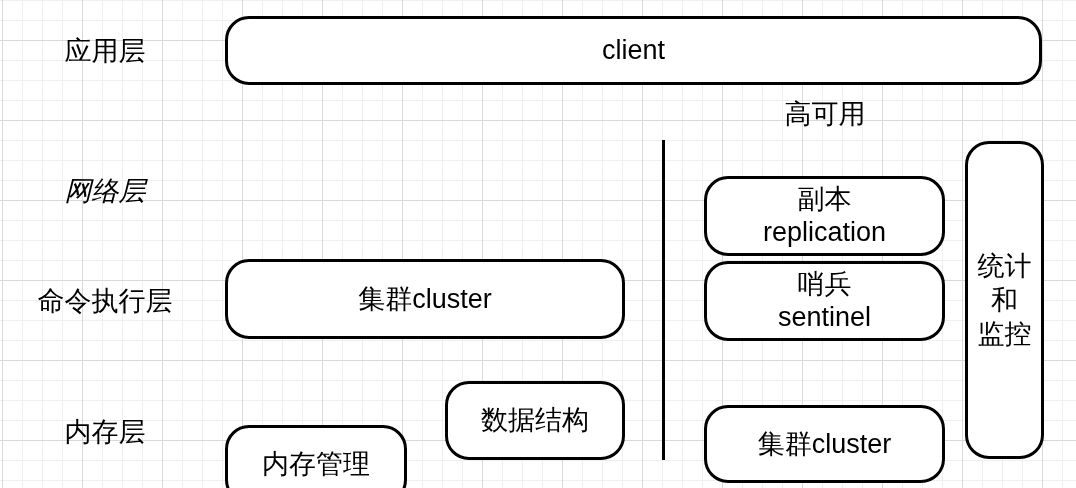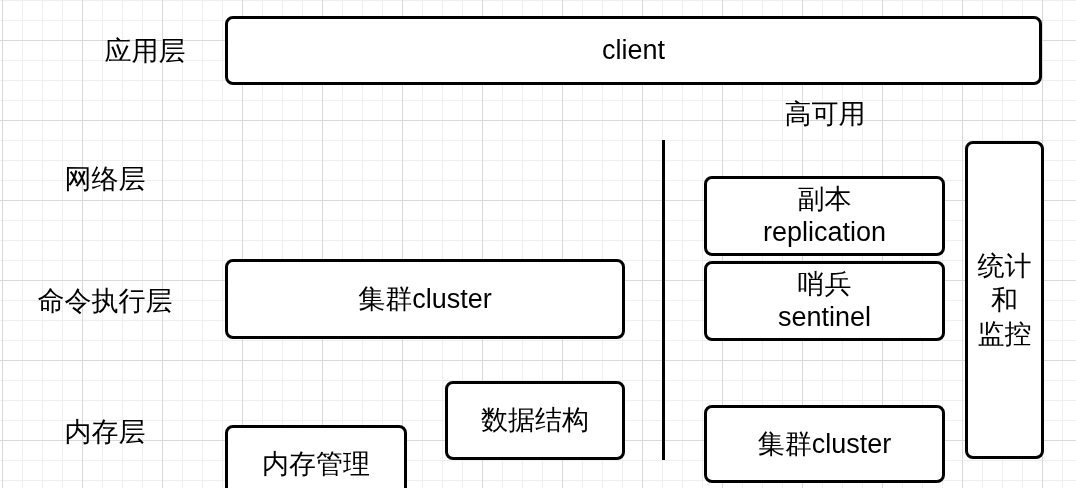--- a/index.html
+++ b/index.html
@@ -21,21 +21,21 @@
       linear-gradient(to right, #efefef 1px, transparent 1px),
       linear-gradient(to bottom, #efefef 1px, transparent 1px);
     background-size: 80px 80px, 80px 80px, 20px 20px, 20px 20px;
     background-position: 2px 0, 0 40px, 2px 0, 0 0;
   }
   .node {
     position: absolute;
     box-sizing: border-box;
     background: #ffffff;
     border: 3px solid #000000;
-    border-radius: 8px;
+    border-radius: 24px;
     display: flex;
     flex-direction: column;
     align-items: center;
     justify-content: center;
     text-align: center;
     font-size: 27px;
     line-height: 33px;
   }
   .row-label {
     position: absolute;
@@ -51,22 +51,22 @@
     text-align: center;
     font-size: 27px;
     line-height: 34px;
     white-space: nowrap;
   }
   .vline {
     position: absolute;
     background: #000000;
   }
   
-  #label-application { top: 36px; padding-left: 40px; }
-  #label-network     { top: 164px; }
+  #label-application { top: 36px; }
+  #label-network     { top: 176px; font-style: italic; }
   #label-command     { top: 286px; }
   #label-memory      { top: 417px; }
 
   #client-box       { left: 225px; top: 16px;  width: 817px; height: 69px; }
   #event-box        { left: 225px; top: 139px; width: 400px; height: 80px; }
   #command-box      { left: 225px; top: 259px; width: 400px; height: 80px; }
   #memory-box       { left: 225px; top: 381px; width: 182px; height: 79px; margin-top: 44px; }
   #datastruct-box   { left: 445px; top: 381px; width: 180px; height: 79px; }
 
   #section-divider  { left: 662px; top: 140px; width: 3px; height: 320px; }

